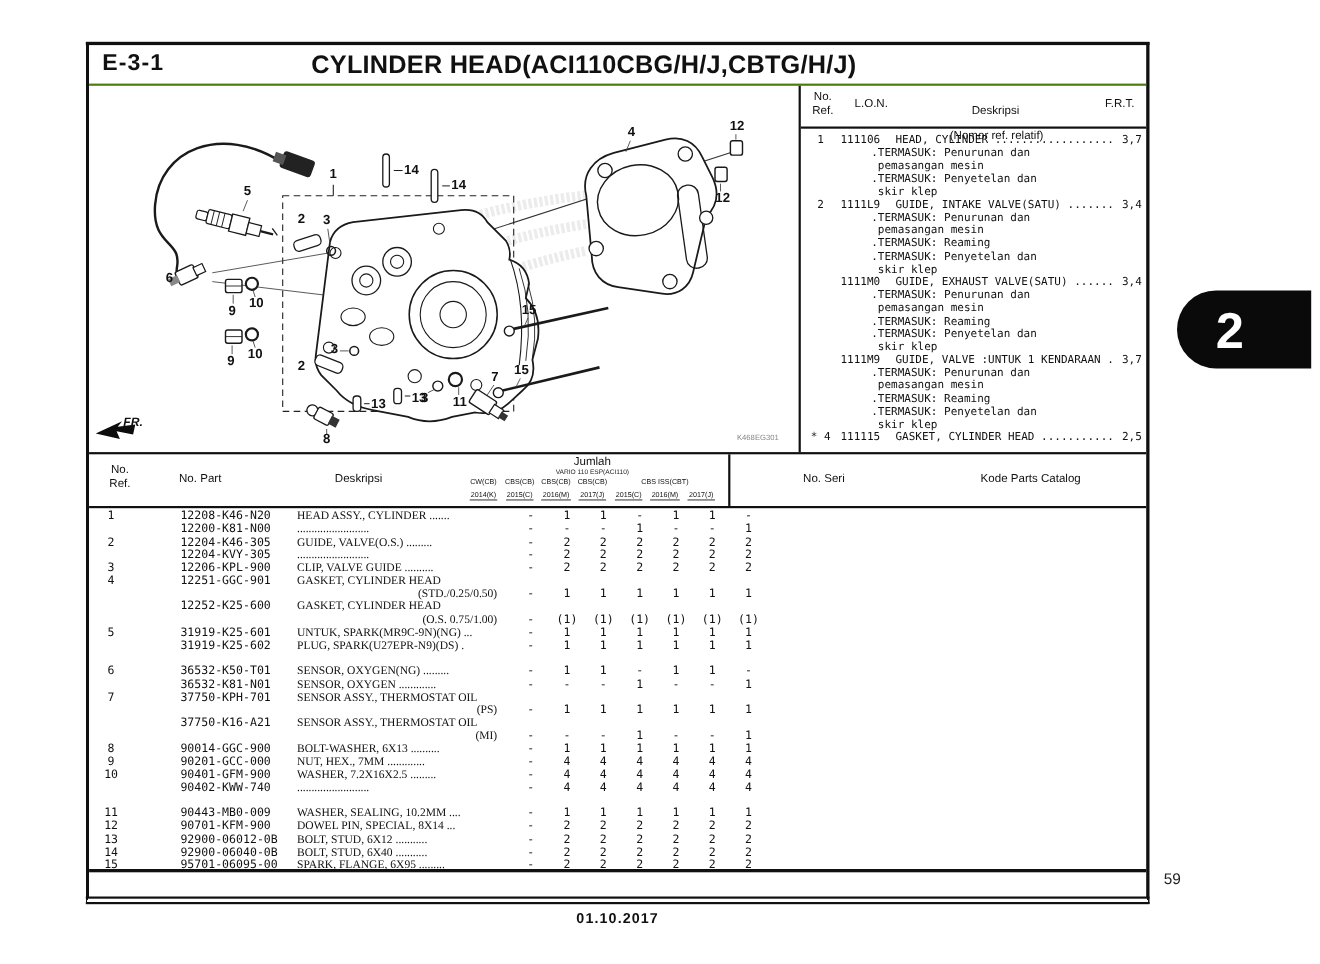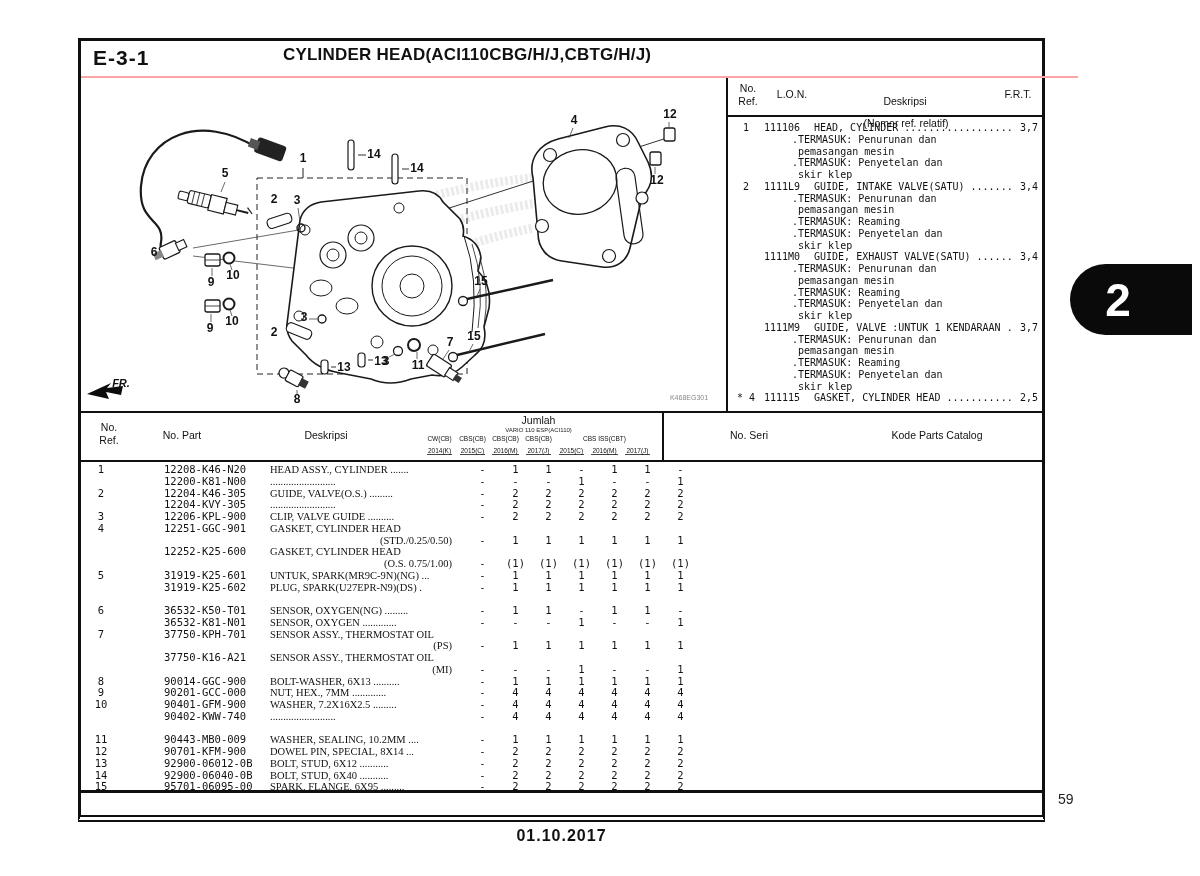--- a/index.html
+++ b/index.html
@@ -5,23 +5,23 @@
   html,body{margin:0;padding:0;}
   body{
     width:1200px;height:876px;position:relative;background:#fff;
     font-family:"Liberation Sans", sans-serif;color:#111;overflow:hidden;
   }
   .frame{
     position:absolute;left:78px;top:38px;width:967px;height:784px;
     border:3px solid #101010;border-bottom:7px double #101010;box-sizing:border-box;
   }
   
-  .titlebar{position:absolute;left:0;top:0;width:100%;height:35px;border-bottom:2px solid #fca5a5;padding-left:36px;}
+  .titlebar{position:absolute;left:0;top:0;width:100%;height:35px;border-bottom:2px solid #4d7c0f;}
   .sec-code{position:absolute;left:12px;top:5px;font-weight:bold;font-size:21px;letter-spacing:1px;}
-  .page-title{position:absolute;left:202px;top:4px;font-weight:bold;font-size:17px;letter-spacing:.2px;white-space:nowrap;}
+  .page-title{position:absolute;left:202px;top:4px;font-weight:bold;font-size:23px;letter-spacing:.2px;white-space:nowrap;}
   
   .diagram{position:absolute;left:0;top:37px;width:645px;height:333px;}
   .diagram svg{width:100%;height:100%;display:block;}
   .diagram svg text{font-family:"Liberation Sans",sans-serif;font-size:12px;font-weight:bold;fill:#111;text-anchor:middle;}
   .diagram svg text.fr{font-style:italic;font-size:11px;}
   .diagram svg text.code{font-size:7px;font-weight:normal;fill:#888;}
   
   .reftable{position:absolute;left:645px;top:37px;width:316px;height:333px;border-left:2px solid #101010;box-sizing:border-box;}
   .ref-head{position:relative;height:37px;border-bottom:2px solid #101010;font-size:10.5px;}
   .ref-head span{position:absolute;display:block;text-align:center;}
@@ -66,21 +66,21 @@
   .pdesc.r{text-align:right;padding-right:14px;box-sizing:border-box;}
   .pqty{width:33px;text-align:center;}
   .heavy{position:absolute;left:0;right:0;top:377px;border-top:3px solid #101010;}
   
   .page-tab{
     position:absolute;left:1070px;top:264px;width:122px;height:71px;background:#0a0a0a;
     border-radius:36px 0 0 36px;color:#fff;display:flex;align-items:center;justify-content:center;
     font-size:46px;font-weight:bold;padding-right:26px;box-sizing:border-box;
   }
   .page-num{position:absolute;left:1058px;top:791px;font-size:14px;color:#222;}
-  .footer-date{position:absolute;left:78px;top:827px;width:967px;text-align:center;font-weight:bold;font-size:16px;letter-spacing:1px;}
+  .footer-date{position:absolute;left:78px;top:827px;width:967px;text-align:center;font-weight:bold;font-size:13px;letter-spacing:1px;}
 </style>
 </head>
 <body>
 
 <div class="frame">
 
   <div class="titlebar">
     <span class="sec-code">E-3-1</span>
     <span class="page-title">CYLINDER HEAD(ACI110CBG/H/J,CBTG/H/J)</span>
   </div>

